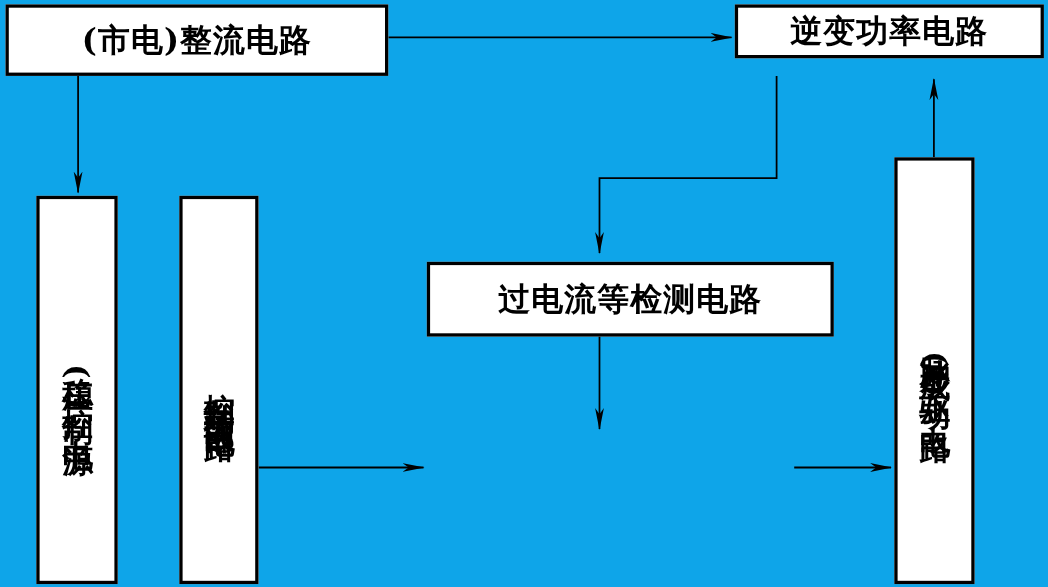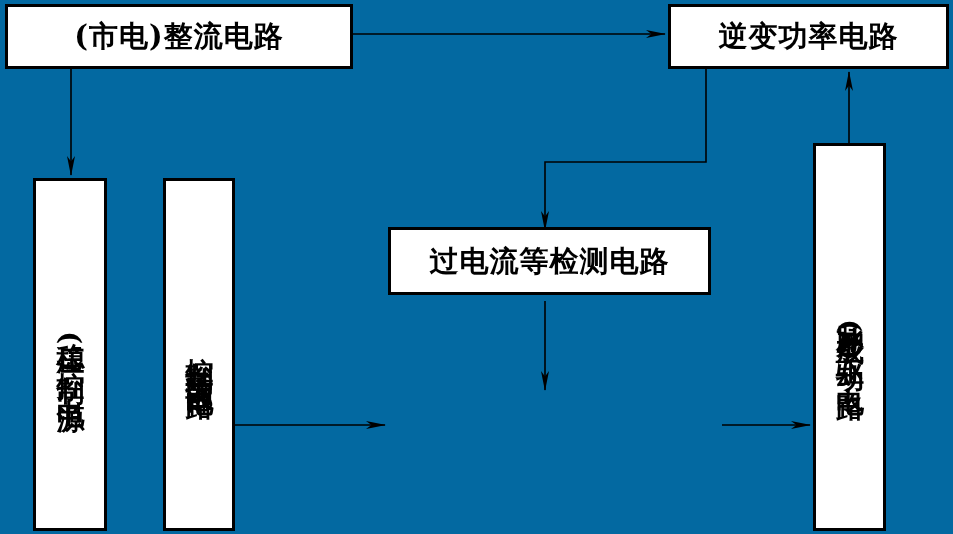--- a/index.html
+++ b/index.html
@@ -4,21 +4,21 @@
 <style>
   html, body {
     margin: 0;
     padding: 0;
     background: #ffffff;
   }
   .canvas {
     position: relative;
     width: 953px;
     height: 534px;
-    background: #0369a1;
+    background: #0ea5e9;
     font-family: "DejaVu Serif", "Liberation Serif", serif;
     font-weight: bold;
     color: #000000;
     overflow: hidden;
   }
   .connectors {
     position: absolute;
     left: 0;
     top: 0;
     width: 953px;
@@ -42,24 +42,24 @@
   }
   .node.v {
     writing-mode: vertical-rl;
     text-orientation: mixed;
     font-size: 28px;
     letter-spacing: 5px;
     line-height: 1;
   }
   
   #node-rectifier { left: 5px;   top: 4px;   width: 348px; height: 65px; }
-  #node-inverter  { left: 668px; top: 4px;   width: 281px; height: 65px; }
+  #node-inverter  { left: 668px; top: 4px;   width: 281px; height: 49px; }
   #node-regulator { left: 33px;  top: 178px; width: 74px;  height: 353px; }
   #node-terminal  { left: 163px; top: 178px; width: 72px;  height: 353px; }
-  #node-detector  { left: 388px; top: 227px; width: 323px; height: 68px; }
+  #node-detector  { left: 388px; top: 238px; width: 370px; height: 68px; }
   #node-cpu       { left: 387px; top: 393px; width: 335px; height: 67px; }
   #node-pulse     { left: 813px; top: 143px; width: 73px;  height: 388px; }
 </style>
 </head>
 <body>
 
 <div class="canvas">
 
   <svg class="connectors" viewBox="0 0 953 534" xmlns="http://www.w3.org/2000/svg">
     <defs>

